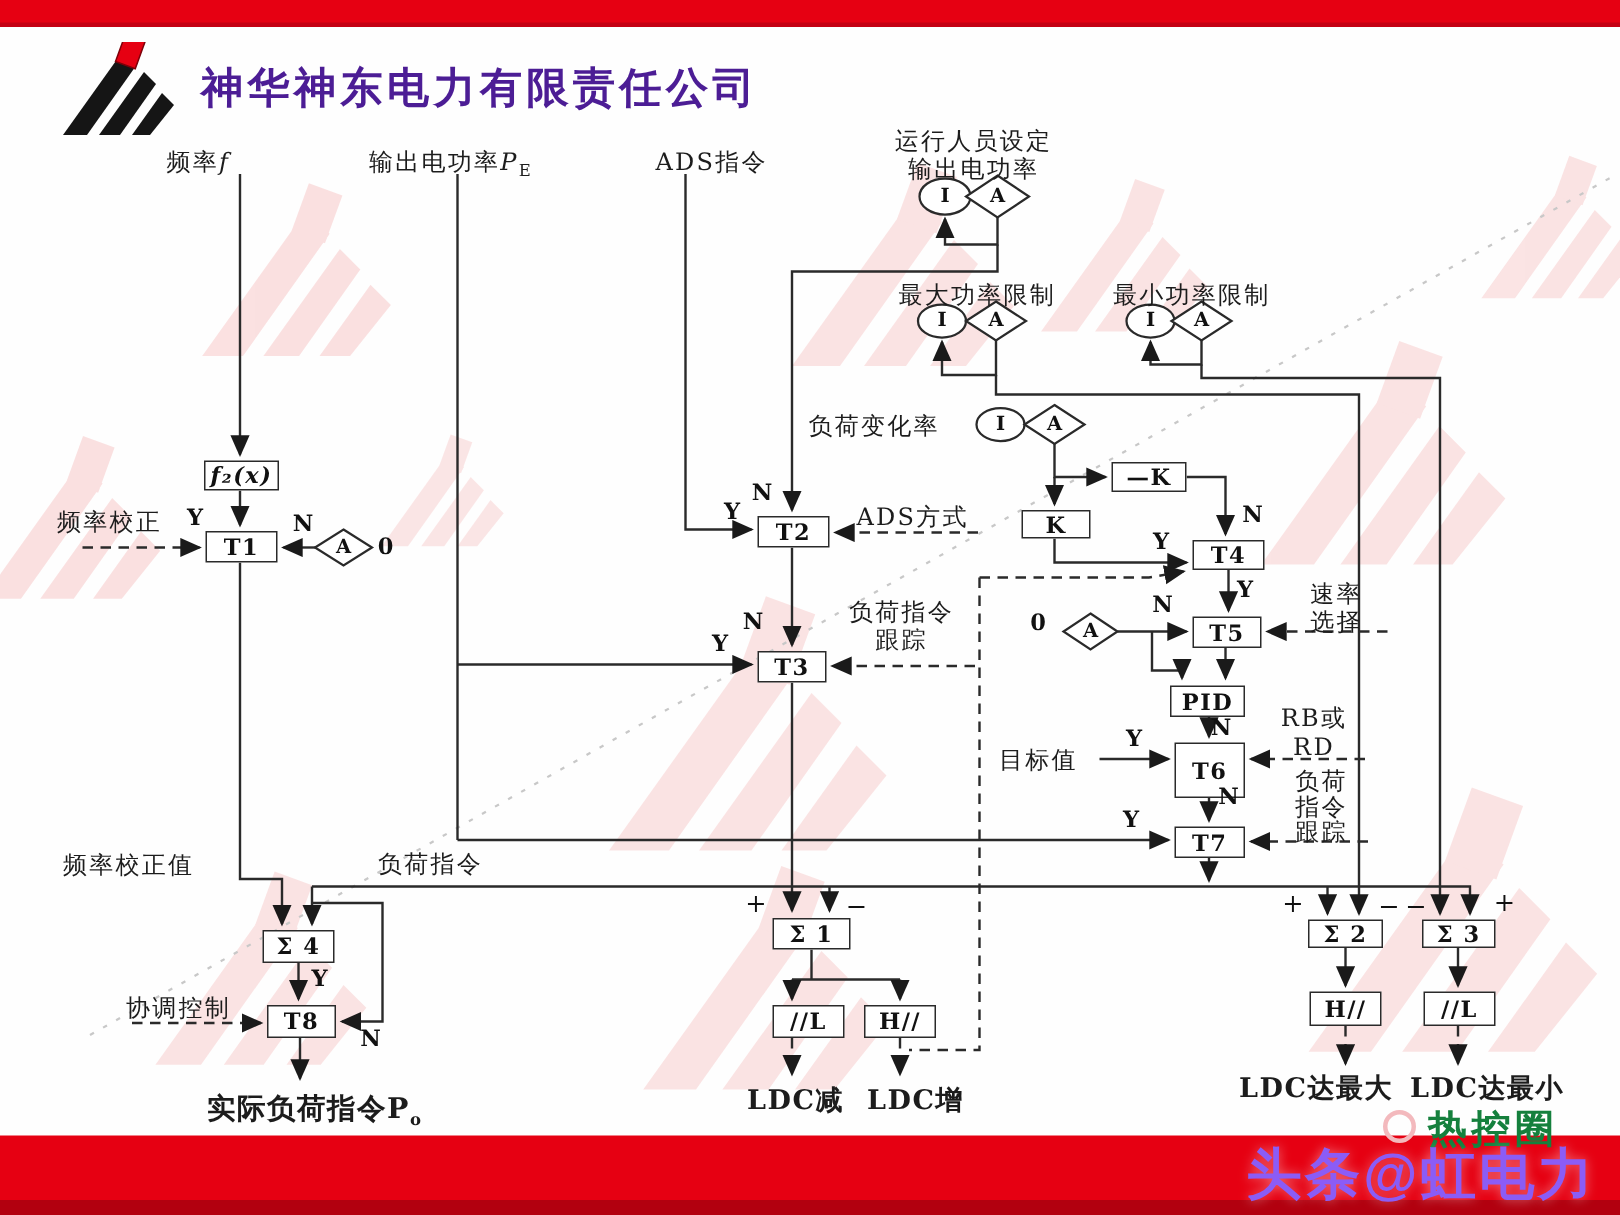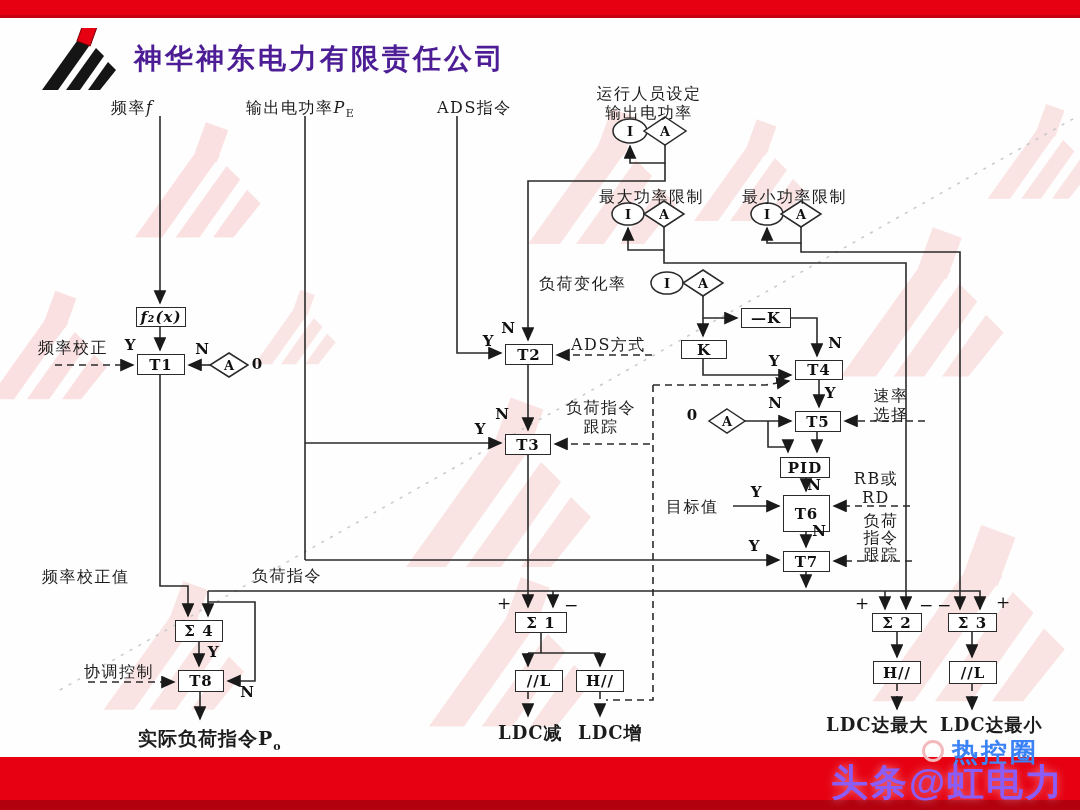--- a/index.html
+++ b/index.html
@@ -6,21 +6,21 @@
   .stage{position:relative;width:1080px;height:810px;background:#fefefe;overflow:hidden;
          font-family:"DejaVu Serif",serif;color:#1c1c1c;}
   
   .bar-top{position:absolute;left:0;top:0;width:1080px;height:15px;background:#e60012;
            border-bottom:3px solid #c40013;z-index:6;}
   .bar-bottom{position:absolute;left:0;top:757px;width:1080px;height:53px;background:#e60012;z-index:6;}
   .bar-bottom-strip{position:absolute;left:0;top:800px;width:1080px;height:10px;background:#b2000f;z-index:7;}
   .credit{position:absolute;right:16px;top:758px;z-index:8;color:#8b5cf6;
           font:900 37px "Liberation Sans",sans-serif;letter-spacing:2px;
           text-shadow:0 0 8px rgba(255,255,255,.45);}
-  .brand{position:absolute;left:952px;top:735px;z-index:7;color:#3b82f6;
+  .brand{position:absolute;left:952px;top:735px;z-index:7;color:#15803d;
          font:bold 26px "Liberation Sans",sans-serif;letter-spacing:3px;}
   .brand-icon{position:absolute;left:922px;top:740px;width:22px;height:22px;border:3px solid #f3b9bd;
               border-radius:50%;z-index:7;box-sizing:border-box;}
   
   .logo-wrap{position:absolute;left:38px;top:28px;z-index:5;}
   .logo-title{position:absolute;left:134px;top:40px;font:bold 28px "Liberation Sans",sans-serif;
               color:#4c1d95;letter-spacing:3px;white-space:nowrap;z-index:5;}
   .logo-sub{position:absolute;left:137px;top:74px;font:bold 11.5px "Liberation Sans",sans-serif;
             color:#1a1a1a;letter-spacing:2.6px;white-space:nowrap;z-index:5;}
   

